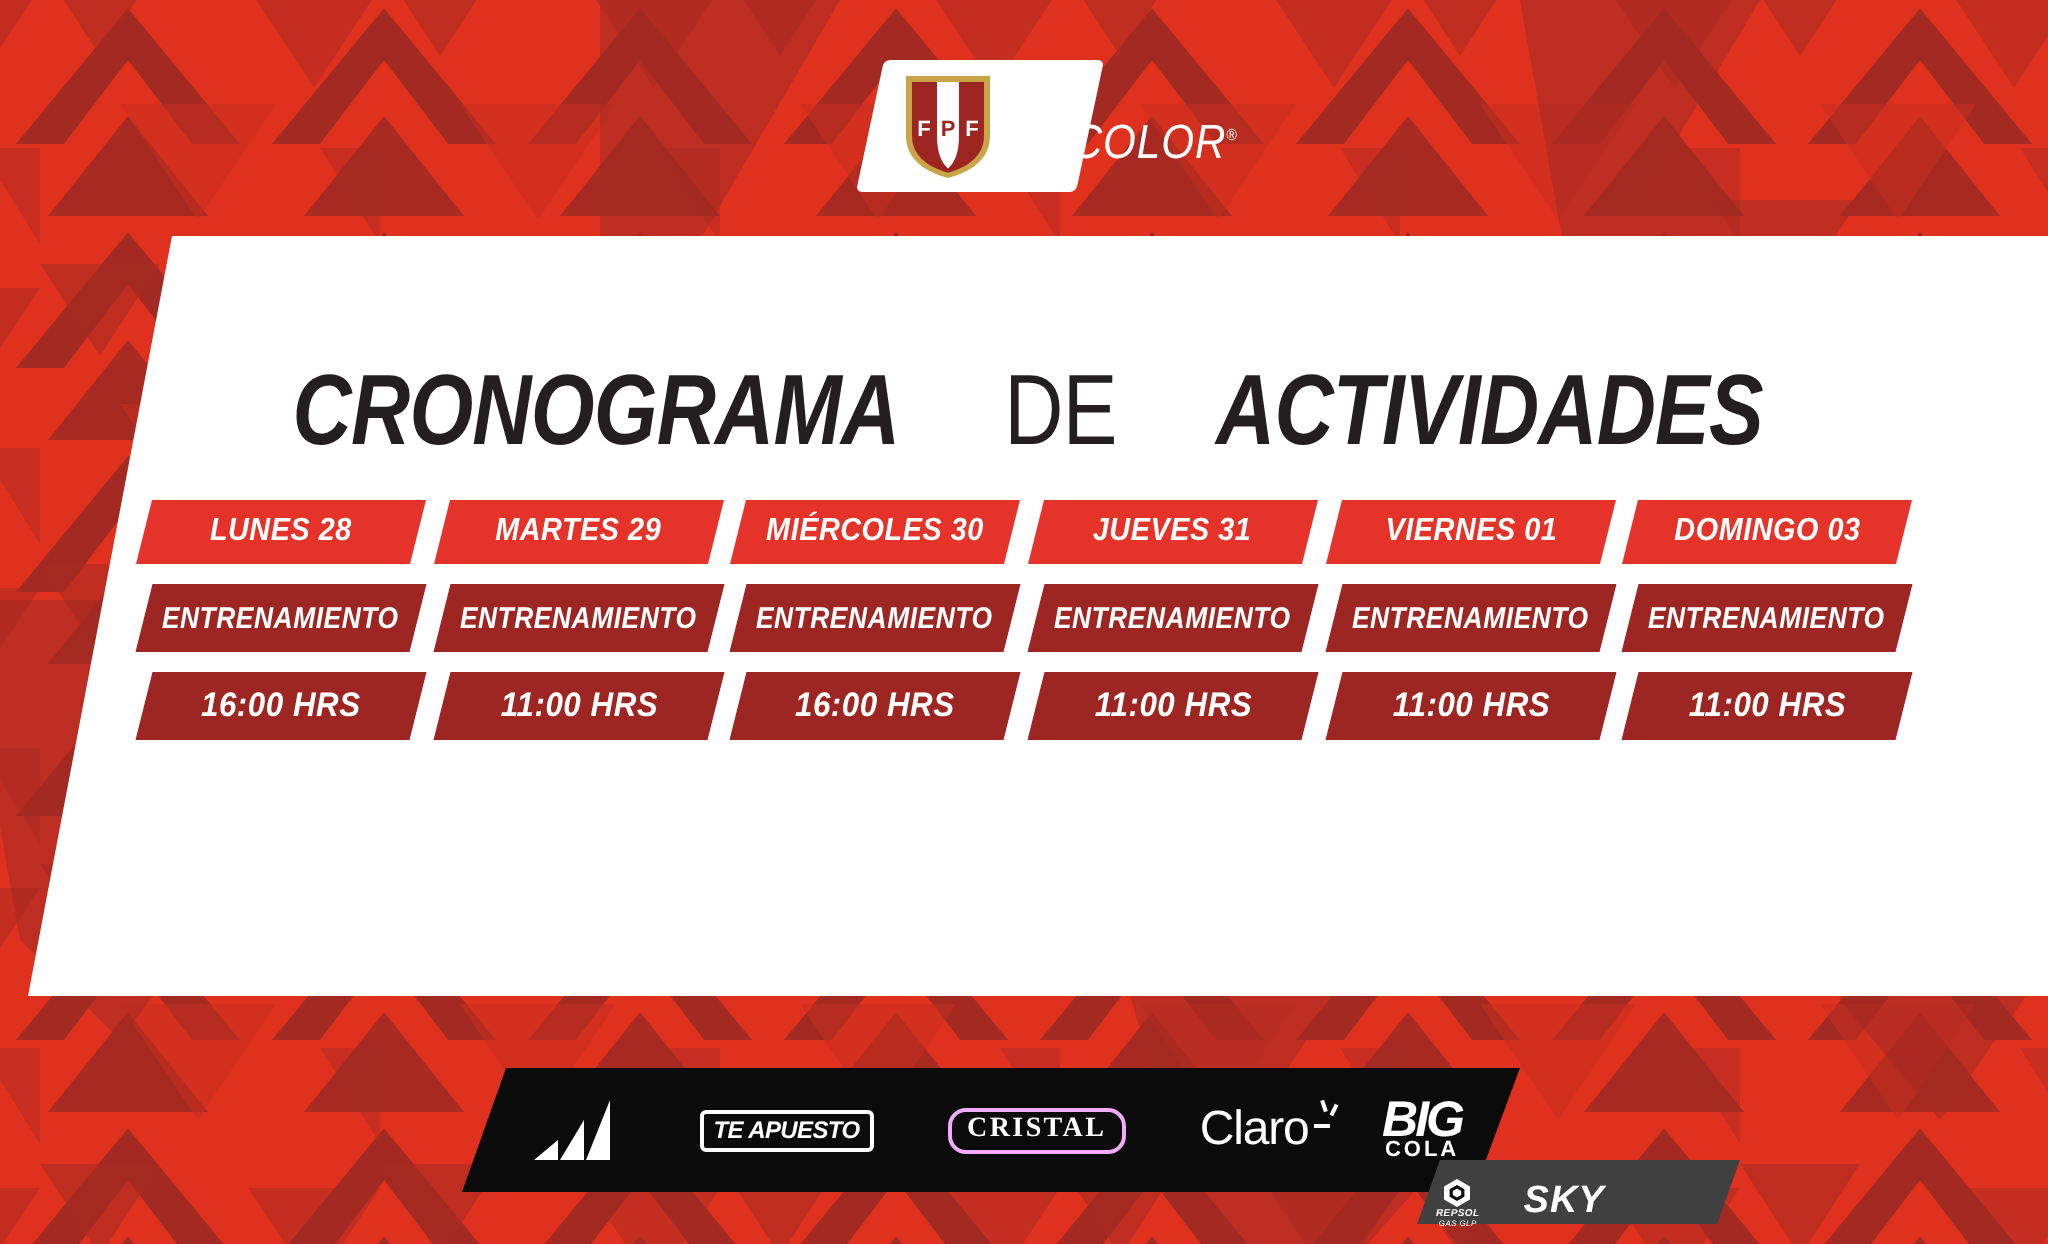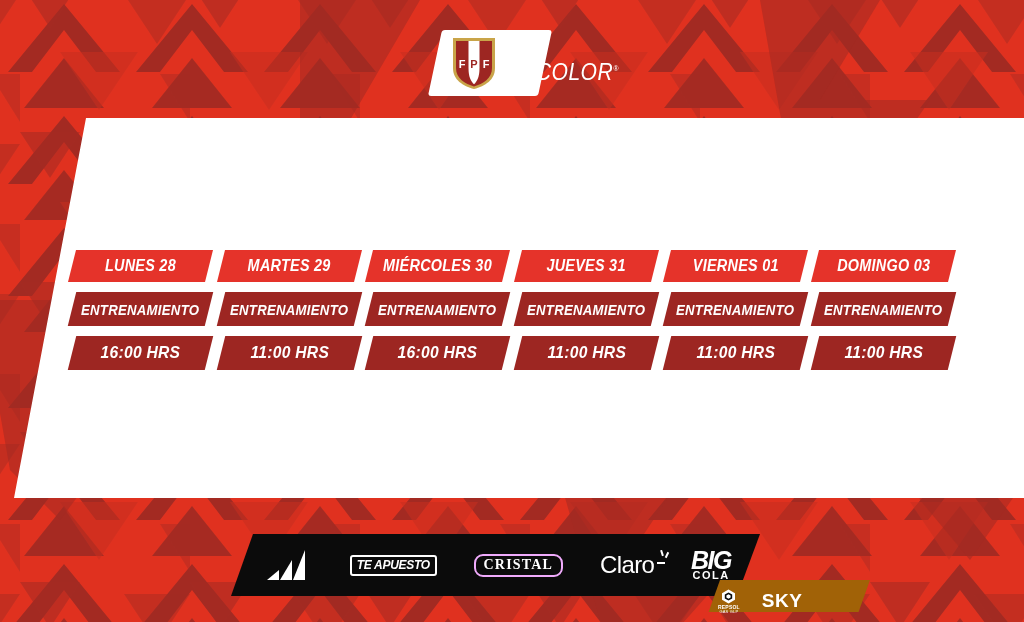--- a/index.html
+++ b/index.html
@@ -98,22 +98,23 @@
     clip-path:polygon(253px 0, 760px 0, 737px 62px, 231px 62px);
     display:flex;align-items:center;
   }
   .sponsor-main-in{
     position:absolute;left:255px;top:0;width:490px;height:78px;
     display:flex;align-items:center;justify-content:space-between;
     padding:0 14px 16px 10px;box-sizing:border-box;
   }
   .sponsor-sec{
     position:absolute;left:690px;top:580px;width:180px;height:32px;
-    background:#a16207;z-index:7;
+    background:#404040;z-index:7;
     clip-path:polygon(30px 0, 180px 0, 165px 42px, 15px 42px);
+    font-style:italic;
   }
   .sponsor-sec-in{
     position:absolute;left:28px;top:0;width:140px;height:42px;
     display:flex;align-items:center;gap:22px;
   }
   .sp{display:flex;align-items:center;justify-content:center;color:#fff;}
 
   
   .sp-teapuesto{
     border:2px solid #fff;border-radius:3px;padding:1px 5px 2px;
@@ -184,20 +185,23 @@
     <div class="bicolor-text">
       <span class="l1">LA</span>
       <span class="l2"><span>BICOLOR</span><span class="reg">®</span></span>
     </div>
   </div>
 
   <div class="panel"></div>
 
   <div class="panel-inner">
 
+    <div class="title">
+      <span class="t-bold">CRONOGRAMA</span><span class="t-light">&nbsp;</span><span class="t-light">DE</span><span class="t-light">&nbsp;</span><span class="t-bold">ACTIVIDADES</span>
+    </div>
 
     <div class="sched">
 
       <div class="row row-head" id="row-head">
           <div class="cellwrap" style="position: absolute; left: 72px; top: 0px; width: 136.667px; height: 100%;">
             <div class="cell">
               <span class="cell-txt">LUNES 28</span>
             </div>
           </div>
           <div class="cellwrap" style="position: absolute; left: 220.667px; top: 0px; width: 136.667px; height: 100%;">

